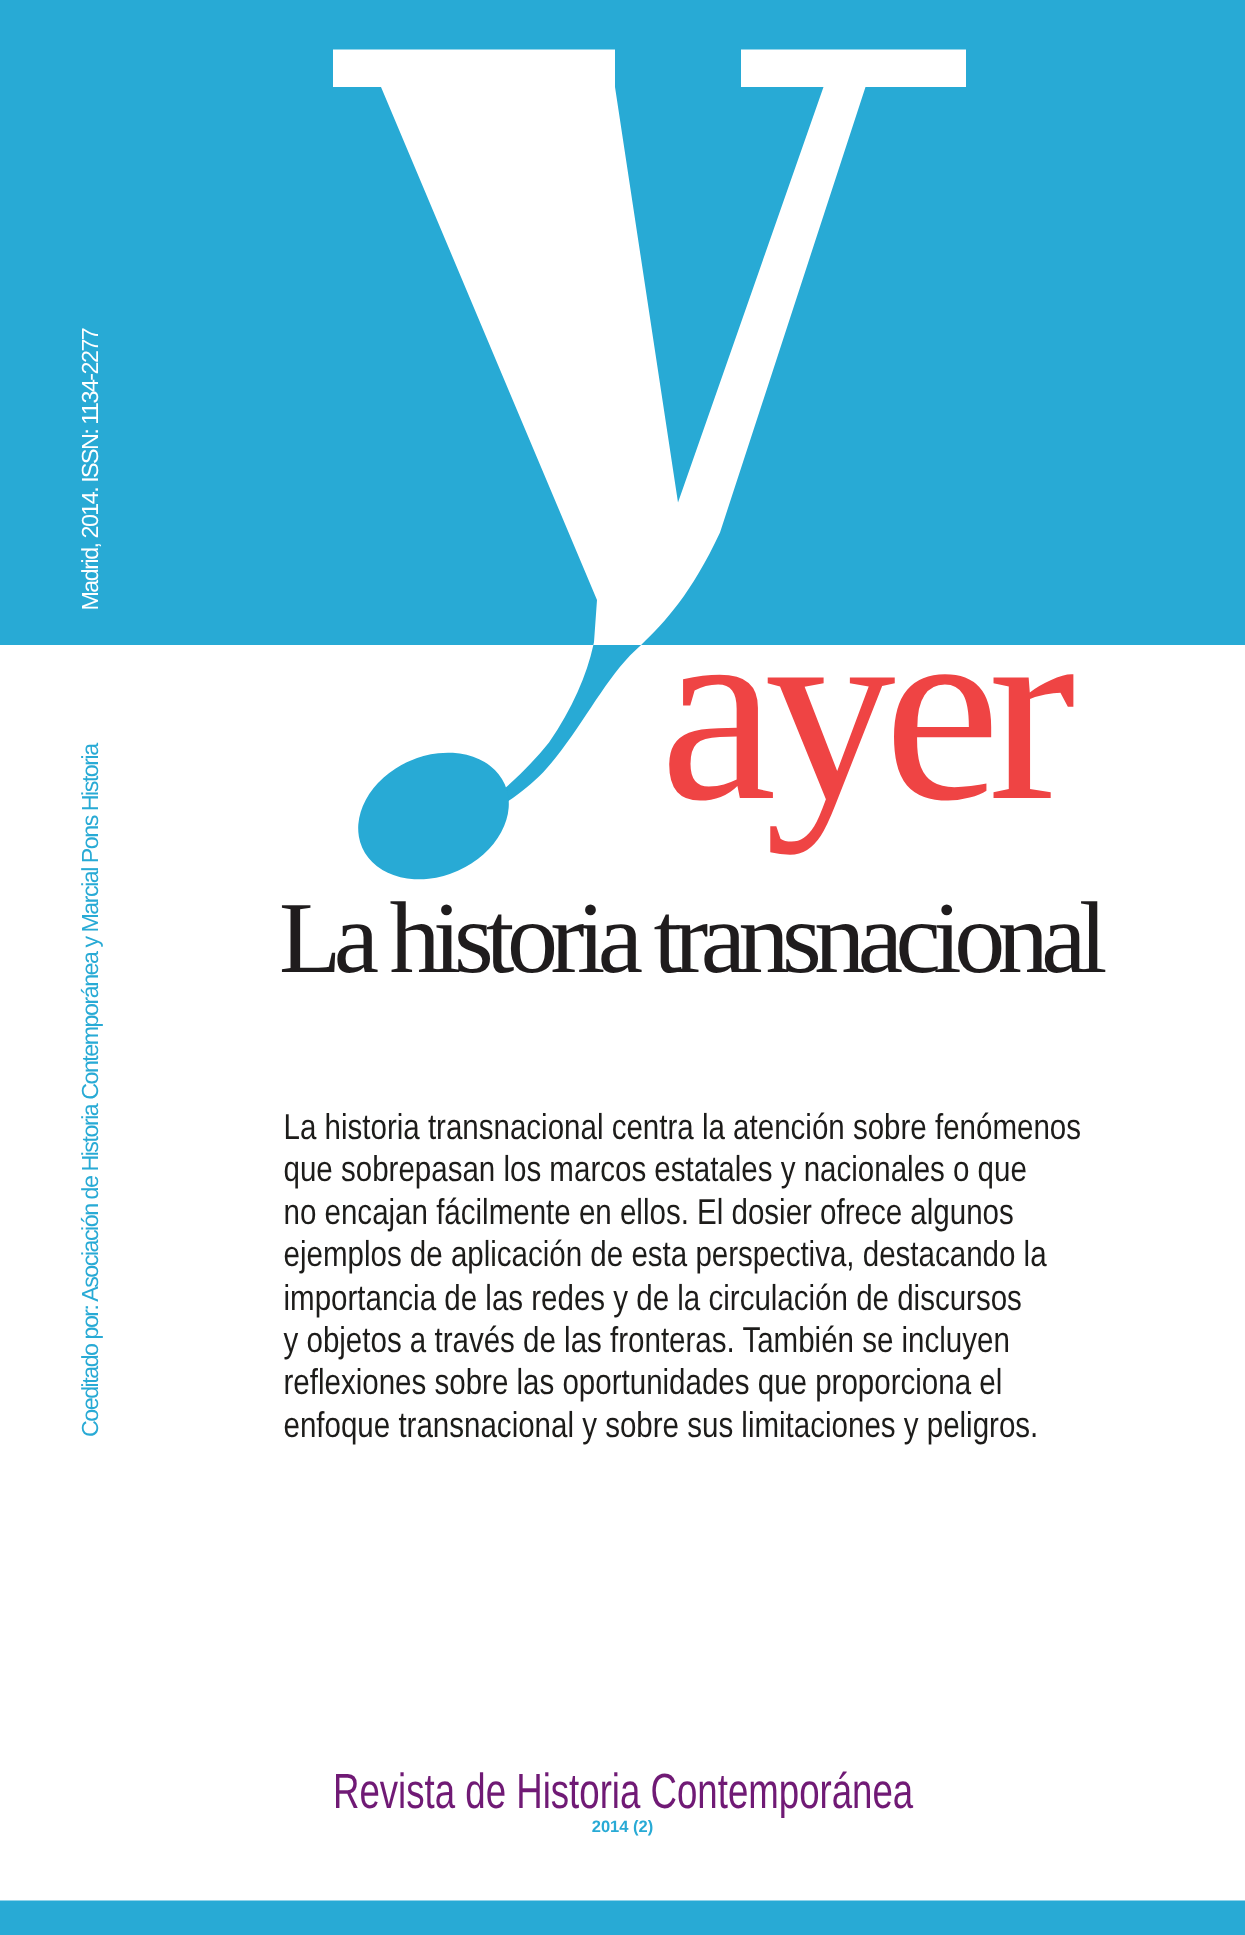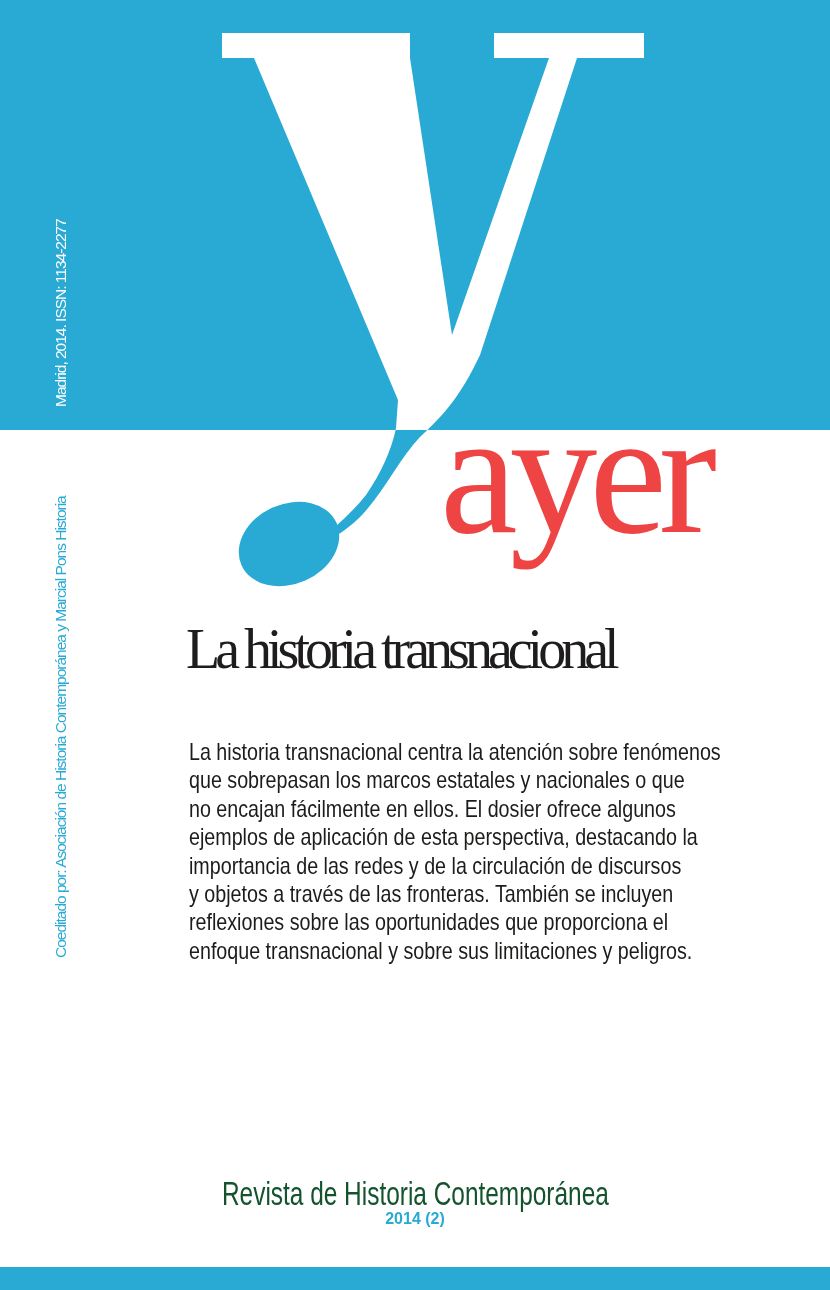--- a/index.html
+++ b/index.html
@@ -16,45 +16,45 @@
 
   .wordmark{
     position:absolute;left:420px;top:386px;
     font-family:"Liberation Serif","DejaVu Serif",serif;
     font-size:175px;line-height:175px;letter-spacing:-8px;
     color:#ef4444;white-space:nowrap;margin-left:20px;
   }
   .cover-title{
     position:absolute;left:186px;top:591px;
     font-family:"Liberation Serif","DejaVu Serif",serif;
-    font-size:56px;line-height:68px;letter-spacing:-5px;
-    color:#1f1c1d;white-space:nowrap;margin-top:24px;
+    font-size:68px;line-height:68px;letter-spacing:-5px;
+    color:#1f1c1d;white-space:nowrap;
   }
   .abstract{
     position:absolute;left:189px;top:738px;width:760px;
     transform:scaleX(0.82);transform-origin:0 0;
     font-size:24px;line-height:28.4px;letter-spacing:0;
     color:#1d1c1a;
   }
   .abstract div{white-space:nowrap;}
 
   .center-line{position:absolute;left:0;top:0;width:830px;text-align:center;}
   .issue-number{
     top:1041px;
     font-family:"Liberation Serif","DejaVu Serif",serif;
     font-size:146px;line-height:146px;letter-spacing:-6px;
     color:#28aad5;
   }
   .issue-number .inner{display:inline-block;transform:scaleX(0.88);position:relative;left:11px;}
   .journal-subtitle{
-    top:1177px;font-size:33px;line-height:33px;color:#14532d;
+    top:1177px;font-size:33px;line-height:33px;color:#701a75;
   }
   .journal-subtitle .inner{display:inline-block;transform:scaleX(0.74);white-space:nowrap;}
   .edition{
-    top:1210px;font-size:16px;line-height:17px;font-weight:bold;color:#28aad5;
+    top:1210px;font-size:11px;line-height:17px;font-weight:bold;color:#28aad5;
   }
 
   .vert{
     position:absolute;height:18px;line-height:18px;
     transform-origin:left bottom;transform:rotate(-90deg);
     white-space:nowrap;font-size:15.5px;letter-spacing:-1px;
   }
   .spine-top{left:70px;top:389px;color:#ffffff;}
   .spine-bottom{left:70px;top:940px;color:#28aad5;}
 </style>

